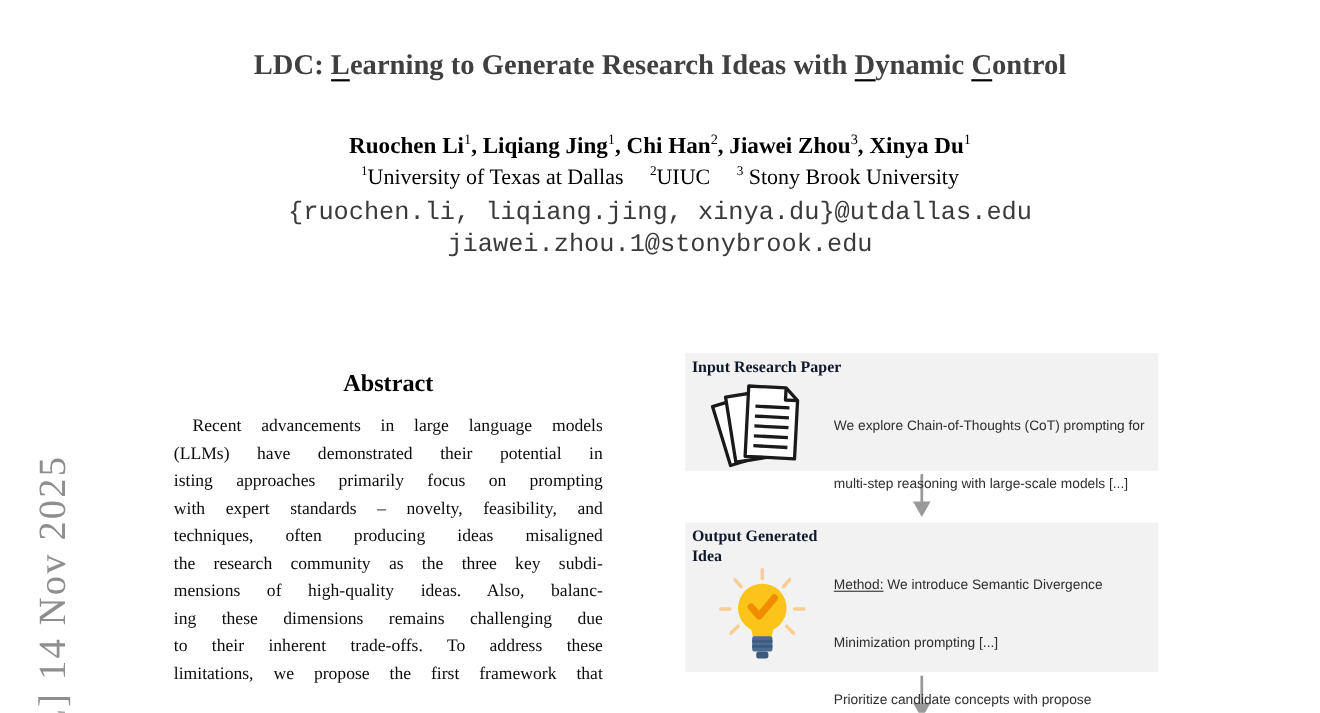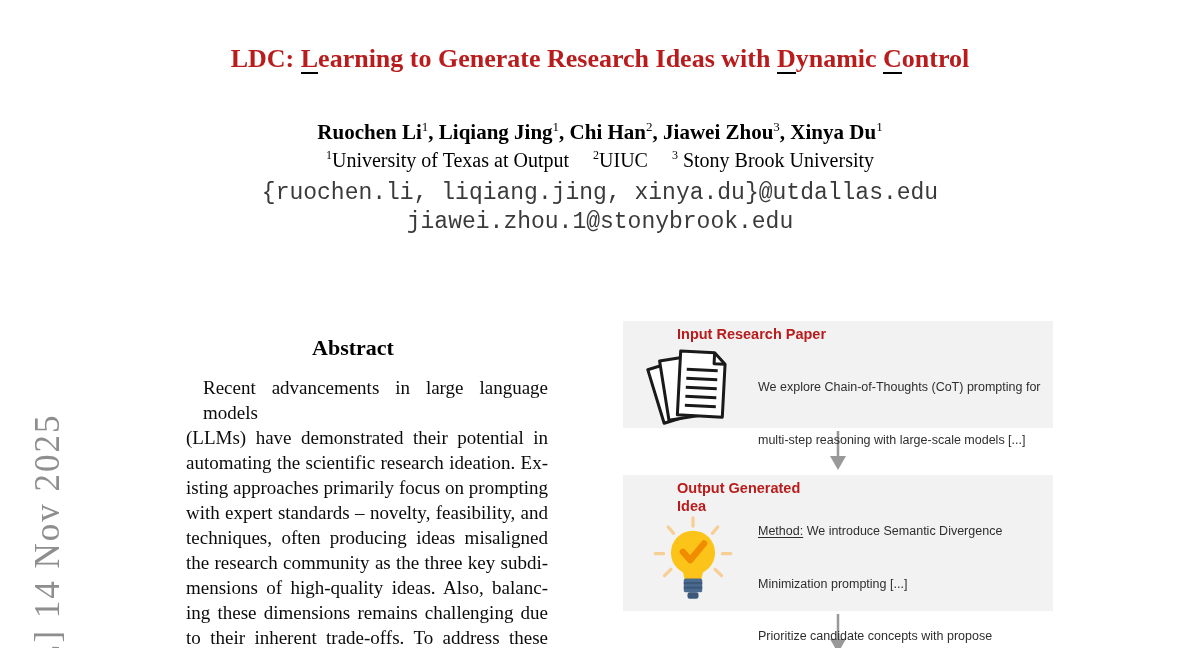--- a/index.html
+++ b/index.html
@@ -10,21 +10,21 @@
   
   .watermark{
     position:absolute;left:28px;top:666px;
     transform:rotate(-90deg);transform-origin:0 0;
     font-family:"Liberation Serif",serif;font-size:35px;letter-spacing:2px;
     color:#8e8e8e;white-space:nowrap;
   }
   
   .title{
     position:absolute;top:44px;left:0;width:100%;text-align:center;
-    font-size:26px;font-weight:bold;color:#b91c1c;white-space:pre;
+    font-size:26px;font-weight:bold;color:#404040;white-space:pre;
   }
   .title .u{border-bottom:2px solid #000;display:inline-block;line-height:1.05;}
   .authors{
     position:absolute;top:119px;left:0;width:100%;text-align:center;
     font-size:21px;font-weight:bold;white-space:pre-wrap;
   }
   .authors sup{font-size:13px;font-weight:normal;}
   .affils{
     position:absolute;top:148px;left:0;width:100%;text-align:center;
     font-size:20px;white-space:pre-wrap;
@@ -35,33 +35,33 @@
     position:absolute;top:179px;left:0;width:100%;text-align:center;
     font-family:"Liberation Mono",monospace;font-size:23px;color:#3a3a3a;
   }
   .emails .eline{line-height:29px;white-space:pre;}
   
   .abs-col{position:absolute;left:158px;top:320px;width:390px;}
   .abs-heading{
     text-align:center;font-weight:bold;font-size:22px;margin:15px 0 14px 0;
   }
   .abs-line{
-    font-size:19px;line-height:25px;color:#0b0b0b;
-    text-align:justify;text-align-last:justify;margin-left:28px;
+    font-size:16px;line-height:25px;color:#0b0b0b;
+    text-align:justify;text-align-last:justify;
   }
   .abs-line.first{padding-left:17px;}
   
   .fig{position:absolute;left:623px;top:321px;width:430px;}
   .fbox{background:#f2f2f2;position:relative;}
   .fbox1{height:107px;}
   .fbox2{height:136px;}
   .fheader{
     position:absolute;top:4px;left:6px;
-    font-family:Liberation Sans, sans-serif;font-weight:bold;
-    font-size:14.5px;line-height:18px;color:#b91c1c;white-space:pre;margin-left:48px;
+    font-family:Liberation Serif, serif;font-weight:bold;
+    font-size:14.5px;line-height:18px;color:#0f172a;white-space:pre;
   }
   .ftext{
     position:absolute;left:135px;
     font-family:"Liberation Sans",sans-serif;font-size:12.5px;
     line-height:17.5px;color:#2e2e2e;white-space:pre;
   }
   .ftext1{top:23px;}
   .ftext2{top:13px;}
   .gap3{margin-top:3px;}
   .ulab{text-decoration:underline;text-underline-offset:2px;}
@@ -71,32 +71,31 @@
 </style>
 </head>
 <body>
 
 <div class="watermark">L] 14 Nov 2025</div>
 
 <div class="title"><span>LDC: </span><span class="u">L</span><span>earning to Generate Research Ideas with </span><span class="u">D</span><span>ynamic </span><span class="u">C</span><span>ontrol</span></div>
 
 <div class="authors"><span><span>Ruochen Li</span><sup>1</sup><span>, </span></span><span><span>Liqiang Jing</span><sup>1</sup><span>, </span></span><span><span>Chi Han</span><sup>2</sup><span>, </span></span><span><span>Jiawei Zhou</span><sup>3</sup><span>, </span></span><span><span>Xinya Du</span><sup>1</sup><span></span></span></div>
 
-<div class="affils"><span class="seg"><sup>1</sup><span>University of Texas at Output</span></span><span class="seg"><sup>2</sup><span>UIUC</span></span><span class="seg"><sup>3</sup><span> Stony Brook University</span></span></div>
+<div class="affils"><span class="seg"><sup>1</sup><span>University of Texas at Dallas</span></span><span class="seg"><sup>2</sup><span>UIUC</span></span><span class="seg"><sup>3</sup><span> Stony Brook University</span></span></div>
 
 <div class="emails">
   <div class="eline">{ruochen.li, liqiang.jing, xinya.du}@utdallas.edu</div>
   <div class="eline">jiawei.zhou.1@stonybrook.edu</div>
 </div>
 
 <div class="abs-col">
   <div class="abs-heading">Abstract</div>
   <div class="abs-line first">Recent advancements in large language models</div>
   <div class="abs-line">(LLMs) have demonstrated their potential in</div>
-  <div class="abs-line">automating the scientific research ideation. Ex-</div>
   <div class="abs-line">isting approaches primarily focus on prompting</div>
   <div class="abs-line">with expert standards – novelty, feasibility, and</div>
   <div class="abs-line">techniques, often producing ideas misaligned</div>
   <div class="abs-line">the research community as the three key subdi-</div>
   <div class="abs-line">mensions of high-quality ideas. Also, balanc-</div>
   <div class="abs-line">ing these dimensions remains challenging due</div>
   <div class="abs-line">to their inherent trade-offs. To address these</div>
   <div class="abs-line">limitations, we propose the first framework that</div>
 </div>
 

